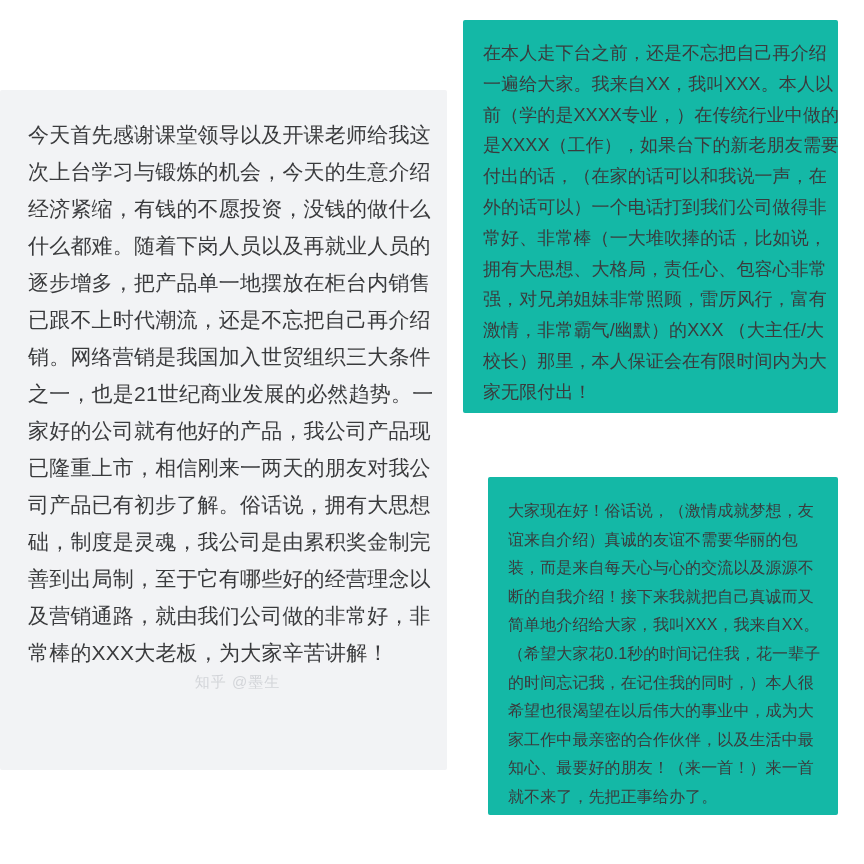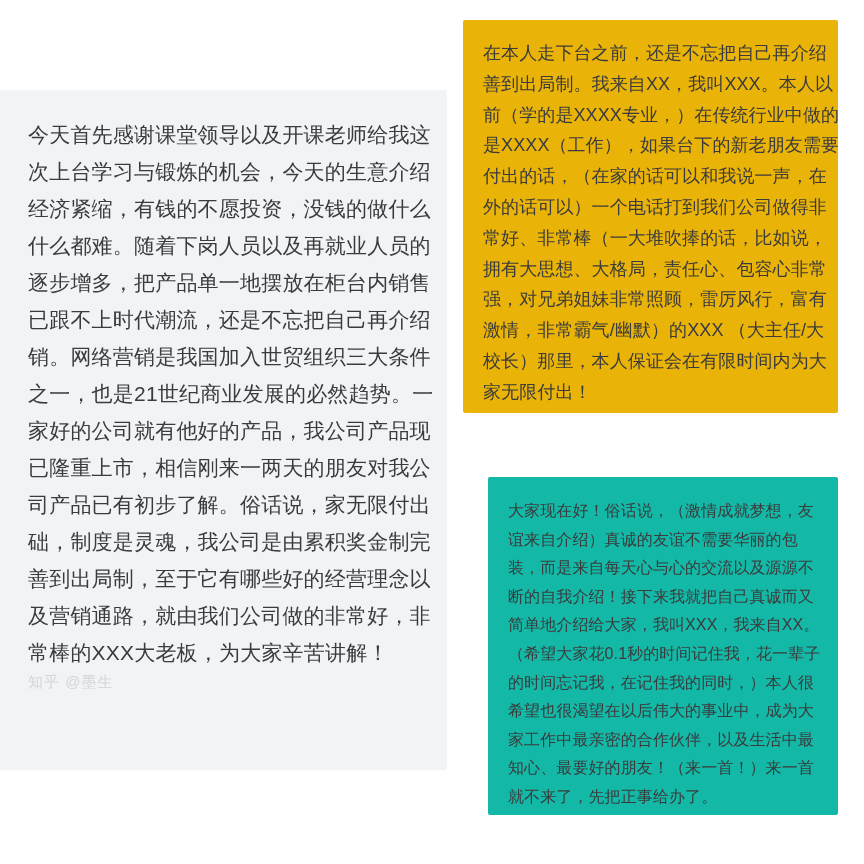--- a/index.html
+++ b/index.html
@@ -50,21 +50,21 @@
     width: 350px; height: 338px;
     padding: 20px 12px 8px 20px;
   }
   .card-bottom-right .line {
     font-size: 16px;
     line-height: 28.6px;
     letter-spacing: 0.1px;
   }
   .watermark-row {
     margin-top: 2px;
-    text-align: left;
+    text-align: center;
     margin-right: -14px; 
   }
   .watermark {
     display: inline-block;
     font-size: 15px;
     color: #d3d5d9;
     letter-spacing: 1px;
     white-space: nowrap;
   }
 </style>
@@ -78,35 +78,35 @@
         <div class="line">今天首先感谢课堂领导以及开课老师给我这</div>
         <div class="line">次上台学习与锻炼的机会，今天的生意介绍</div>
         <div class="line">经济紧缩，有钱的不愿投资，没钱的做什么</div>
         <div class="line">什么都难。随着下岗人员以及再就业人员的</div>
         <div class="line">逐步增多，把产品单一地摆放在柜台内销售</div>
         <div class="line">已跟不上时代潮流，还是不忘把自己再介绍</div>
         <div class="line">销。网络营销是我国加入世贸组织三大条件</div>
         <div class="line">之一，也是21世纪商业发展的必然趋势。一</div>
         <div class="line">家好的公司就有他好的产品，我公司产品现</div>
         <div class="line">已隆重上市，相信刚来一两天的朋友对我公</div>
-        <div class="line">司产品已有初步了解。俗话说，家无限付出</div>
+        <div class="line">司产品已有初步了解。俗话说，拥有大思想</div>
         <div class="line">础，制度是灵魂，我公司是由累积奖金制完</div>
         <div class="line">善到出局制，至于它有哪些好的经营理念以</div>
         <div class="line">及营销通路，就由我们公司做的非常好，非</div>
         <div class="line">常棒的XXX大老板，为大家辛苦讲解！</div>
       </div>
     <div class="watermark-row">
       <span class="watermark" style="color: rgb(211, 213, 217);">知乎 @墨生</span>
     </div>
   </div>
 
-  <div class="card card-top-right" style="background-color: #eab308;">
+  <div class="card card-top-right" style="background-color: #14b8a6;">
     <div>
         <div class="line">在本人走下台之前，还是不忘把自己再介绍</div>
-        <div class="line">善到出局制。我来自XX，我叫XXX。本人以</div>
+        <div class="line">一遍给大家。我来自XX，我叫XXX。本人以</div>
         <div class="line">前（学的是XXXX专业，）在传统行业中做的</div>
         <div class="line">是XXXX（工作），如果台下的新老朋友需要</div>
         <div class="line">付出的话，（在家的话可以和我说一声，在</div>
         <div class="line">外的话可以）一个电话打到我们公司做得非</div>
         <div class="line">常好、非常棒（一大堆吹捧的话，比如说，</div>
         <div class="line">拥有大思想、大格局，责任心、包容心非常</div>
         <div class="line">强，对兄弟姐妹非常照顾，雷厉风行，富有</div>
         <div class="line">激情，非常霸气/幽默）的XXX （大主任/大</div>
         <div class="line">校长）那里，本人保证会在有限时间内为大</div>
         <div class="line">家无限付出！</div>

